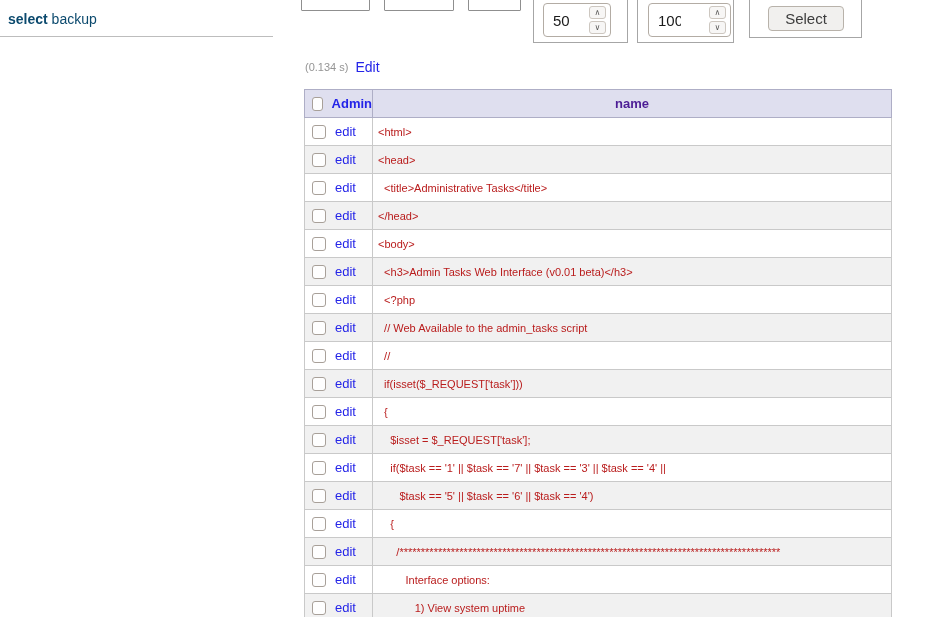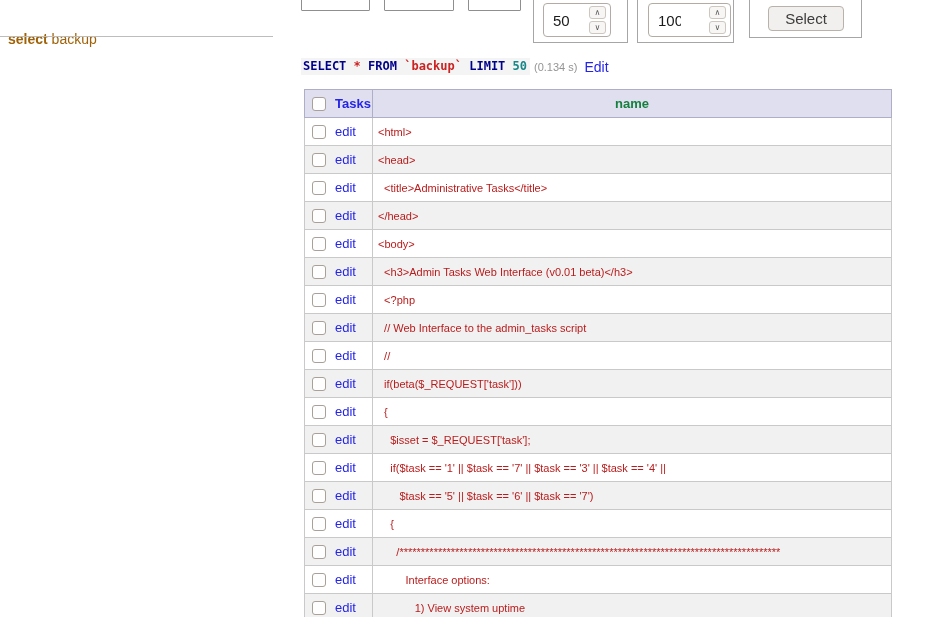--- a/index.html
+++ b/index.html
@@ -2,21 +2,21 @@
 <html><head>
 <meta charset="utf-8">
 <style>
   * { margin:0; padding:0; box-sizing:border-box; }
   html,body { width:944px; height:617px; }
   body {
     position:relative; overflow:hidden; background:#ffffff;
     font-family:"Liberation Sans", sans-serif;
   }
   
-  .crumb { position:absolute; left:8px; top:11px; font-size:14px; color:#a16207;margin-top:20px; }
+  .crumb { position:absolute; left:8px; top:11px; font-size:14px; color:#0c4a6e; }
   .crumb b { font-weight:bold; }
   .left-rule { position:absolute; left:0; top:36px; width:273px; border-top:1px solid #bdbdbd; }
 
   
   .top-input { position:absolute; top:-24px; height:35px; border:1px solid #8f8f8f;
     background:#fff; border-radius:1px; }
   .ti1 { left:301px; width:69px; }
   .ti2 { left:384px; width:70px; }
   .ti3 { left:468px; width:53px; }
 
@@ -59,21 +59,21 @@
   thead th { background:#dfdfef; border:1px solid #aeaec6; }
   tbody td { border:1px solid #c9c9c9; background:#fff; }
   tbody tr:nth-child(even) td { background:#f1f1f1; }
   .col-modify { width:68px; }
   .modify-cell { }
   .cellflex { display:flex; align-items:center; gap:9px; padding-left:7px; }
   .rowcheck { appearance:none; -webkit-appearance:none; width:14px; height:14px;
     border:1px solid #a8a099; border-radius:3px; background:#fefefe; margin:0; }
   a.tlink { color:#2424e8; text-decoration:none; }
   th.name-th { font-weight:bold; text-align:center; }
-  th.name-th a { color:#15803d; text-decoration:none; }
+  th.name-th a { color:#4c1d95; text-decoration:none; }
   .name-cell { padding-left:5px; white-space:pre; font-size:11px; color:#b91c1c; vertical-align:middle; }
 </style>
 </head>
 <body>
 
 <div class="crumb"><b>select</b><span> backup</span></div>
 <div class="left-rule"></div>
 
 <input type="text" class="top-input ti1" value="" style="">
 <input type="text" class="top-input ti2" value="" style="">
@@ -97,37 +97,36 @@
       <button><span>∨</span></button>
     </div>
   </div>
 </div>
 
 <div class="fs fs3">
   <button class="select-btn">Select</button>
 </div>
 
 <div class="sqlline">
-  <span class="sqlcode"><span class="kw">SELECT</span><span class="lit"> * </span><span class="kw">FROM</span><span class="lit"> `backup` </span><span class="kw"> LIMIT</span><span class="num"> 50</span></span>
   <span class="exec-time">(0.134 s)</span>
   <a href="#" class="edit-query">Edit</a>
 </div>
 
 <div class="results">
   <table>
     <colgroup>
         <col class="col-modify">
         <col>
       </colgroup>
     <thead>
       <tr>
         <th class="modify-cell">
           <span class="cellflex">
             <input type="checkbox" class="rowcheck" style="">
-            <a href="#" class="tlink">Tasks</a>
+            <a href="#" class="tlink">Admin</a>
           </span>
         </th>
         <th class="name-th"><a href="#">name</a></th>
       </tr>
     </thead>
     <tbody>
         <tr>
     <td class="modify-cell">
       <span class="cellflex">
         <input type="checkbox" class="rowcheck" style="">
@@ -190,39 +189,39 @@
     </td>
     <td class="name-cell">  &lt;?php</td>
   </tr>
         <tr>
     <td class="modify-cell">
       <span class="cellflex">
         <input type="checkbox" class="rowcheck" style="">
         <a href="#" class="tlink">edit</a>
       </span>
     </td>
-    <td class="name-cell">  // Web Interface to the admin_tasks script</td>
+    <td class="name-cell">  // Web Available to the admin_tasks script</td>
   </tr>
         <tr>
     <td class="modify-cell">
       <span class="cellflex">
         <input type="checkbox" class="rowcheck" style="">
         <a href="#" class="tlink">edit</a>
       </span>
     </td>
     <td class="name-cell">  //</td>
   </tr>
         <tr>
     <td class="modify-cell">
       <span class="cellflex">
         <input type="checkbox" class="rowcheck" style="">
         <a href="#" class="tlink">edit</a>
       </span>
     </td>
-    <td class="name-cell">  if(beta($_REQUEST['task']))</td>
+    <td class="name-cell">  if(isset($_REQUEST['task']))</td>
   </tr>
         <tr>
     <td class="modify-cell">
       <span class="cellflex">
         <input type="checkbox" class="rowcheck" style="">
         <a href="#" class="tlink">edit</a>
       </span>
     </td>
     <td class="name-cell">  {</td>
   </tr>
@@ -244,21 +243,21 @@
     </td>
     <td class="name-cell">    if($task == '1' || $task == '7' || $task == '3' || $task == '4' ||</td>
   </tr>
         <tr>
     <td class="modify-cell">
       <span class="cellflex">
         <input type="checkbox" class="rowcheck" style="">
         <a href="#" class="tlink">edit</a>
       </span>
     </td>
-    <td class="name-cell">       $task == '5' || $task == '6' || $task == '7')</td>
+    <td class="name-cell">       $task == '5' || $task == '6' || $task == '4')</td>
   </tr>
         <tr>
     <td class="modify-cell">
       <span class="cellflex">
         <input type="checkbox" class="rowcheck" style="">
         <a href="#" class="tlink">edit</a>
       </span>
     </td>
     <td class="name-cell">    {</td>
   </tr>

